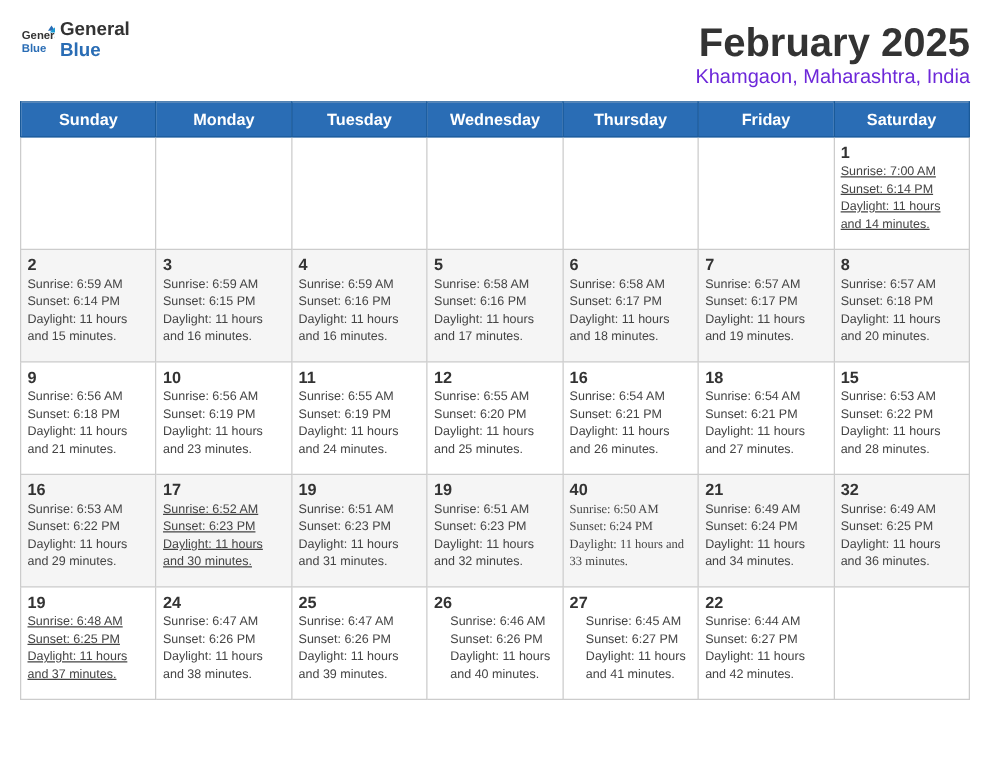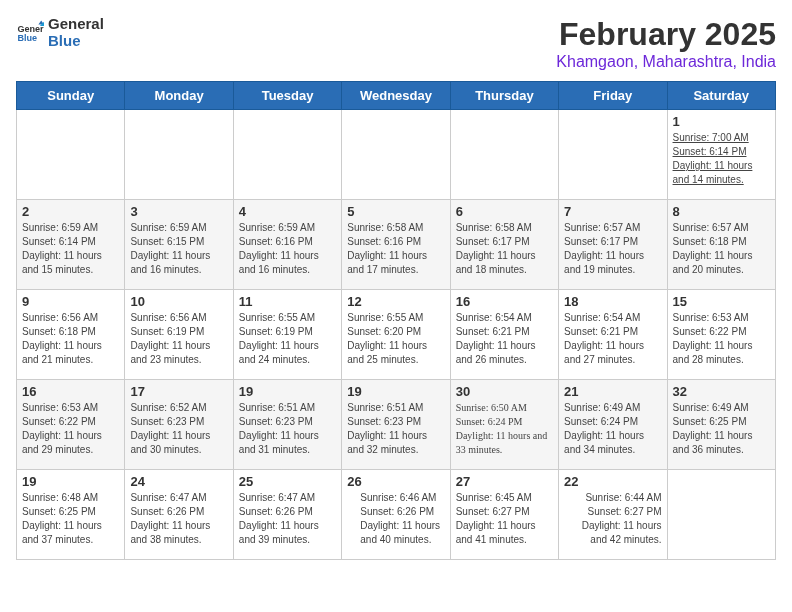--- a/index.html
+++ b/index.html
@@ -221,59 +221,59 @@
       </tr>
       <tr>
         <td>
           <span class="day-number">16</span>
           <div class="day-info" style="white-space: pre-line;">Sunrise: 6:53 AM
 Sunset: 6:22 PM
 Daylight: 11 hours and 29 minutes.</div>
         </td>
         <td>
           <span class="day-number">17</span>
-          <div class="day-info" style="white-space: pre-line;">Sunrise: 6:52 AM
+          <div class="day-info" style="white-space: pre-line; text-decoration: underline;">Sunrise: 6:52 AM
 Sunset: 6:23 PM
 Daylight: 11 hours and 30 minutes.</div>
         </td>
         <td>
           <span class="day-number">19</span>
           <div class="day-info" style="white-space: pre-line;">Sunrise: 6:51 AM
 Sunset: 6:23 PM
 Daylight: 11 hours and 31 minutes.</div>
         </td>
         <td>
           <span class="day-number">19</span>
           <div class="day-info" style="white-space: pre-line;">Sunrise: 6:51 AM
 Sunset: 6:23 PM
 Daylight: 11 hours and 32 minutes.</div>
         </td>
         <td>
-          <span class="day-number">30</span>
+          <span class="day-number">40</span>
           <div class="day-info" style="white-space: pre-line; font-family: Liberation Serif, serif;">Sunrise: 6:50 AM
 Sunset: 6:24 PM
 Daylight: 11 hours and 33 minutes.</div>
         </td>
         <td>
           <span class="day-number">21</span>
           <div class="day-info" style="white-space: pre-line;">Sunrise: 6:49 AM
 Sunset: 6:24 PM
 Daylight: 11 hours and 34 minutes.</div>
         </td>
         <td>
           <span class="day-number">32</span>
           <div class="day-info" style="white-space: pre-line;">Sunrise: 6:49 AM
 Sunset: 6:25 PM
 Daylight: 11 hours and 36 minutes.</div>
         </td>
       </tr>
       <tr>
         <td>
           <span class="day-number">19</span>
-          <div class="day-info" style="white-space: pre-line;">Sunrise: 6:48 AM
+          <div class="day-info" style="white-space: pre-line; text-decoration: underline;">Sunrise: 6:48 AM
 Sunset: 6:25 PM
 Daylight: 11 hours and 37 minutes.</div>
         </td>
         <td>
           <span class="day-number">24</span>
           <div class="day-info" style="white-space: pre-line;">Sunrise: 6:47 AM
 Sunset: 6:26 PM
 Daylight: 11 hours and 38 minutes.</div>
         </td>
         <td>
@@ -283,26 +283,26 @@
 Daylight: 11 hours and 39 minutes.</div>
         </td>
         <td>
           <span class="day-number">26</span>
           <div class="day-info" style="white-space: pre-line; margin-left: 13px;">Sunrise: 6:46 AM
 Sunset: 6:26 PM
 Daylight: 11 hours and 40 minutes.</div>
         </td>
         <td>
           <span class="day-number">27</span>
-          <div class="day-info" style="white-space: pre-line;">Sunrise: 6:45 AM
+          <div class="day-info" style="white-space: pre-line; margin-left: 13px;">Sunrise: 6:45 AM
 Sunset: 6:27 PM
 Daylight: 11 hours and 41 minutes.</div>
         </td>
         <td>
           <span class="day-number">22</span>
-          <div class="day-info" style="white-space: pre-line; text-align: right;">Sunrise: 6:44 AM
+          <div class="day-info" style="white-space: pre-line;">Sunrise: 6:44 AM
 Sunset: 6:27 PM
 Daylight: 11 hours and 42 minutes.</div>
         </td>
         <td class="empty"></td>
       </tr>
     </tbody>
 </table>
 
 </body></html>

